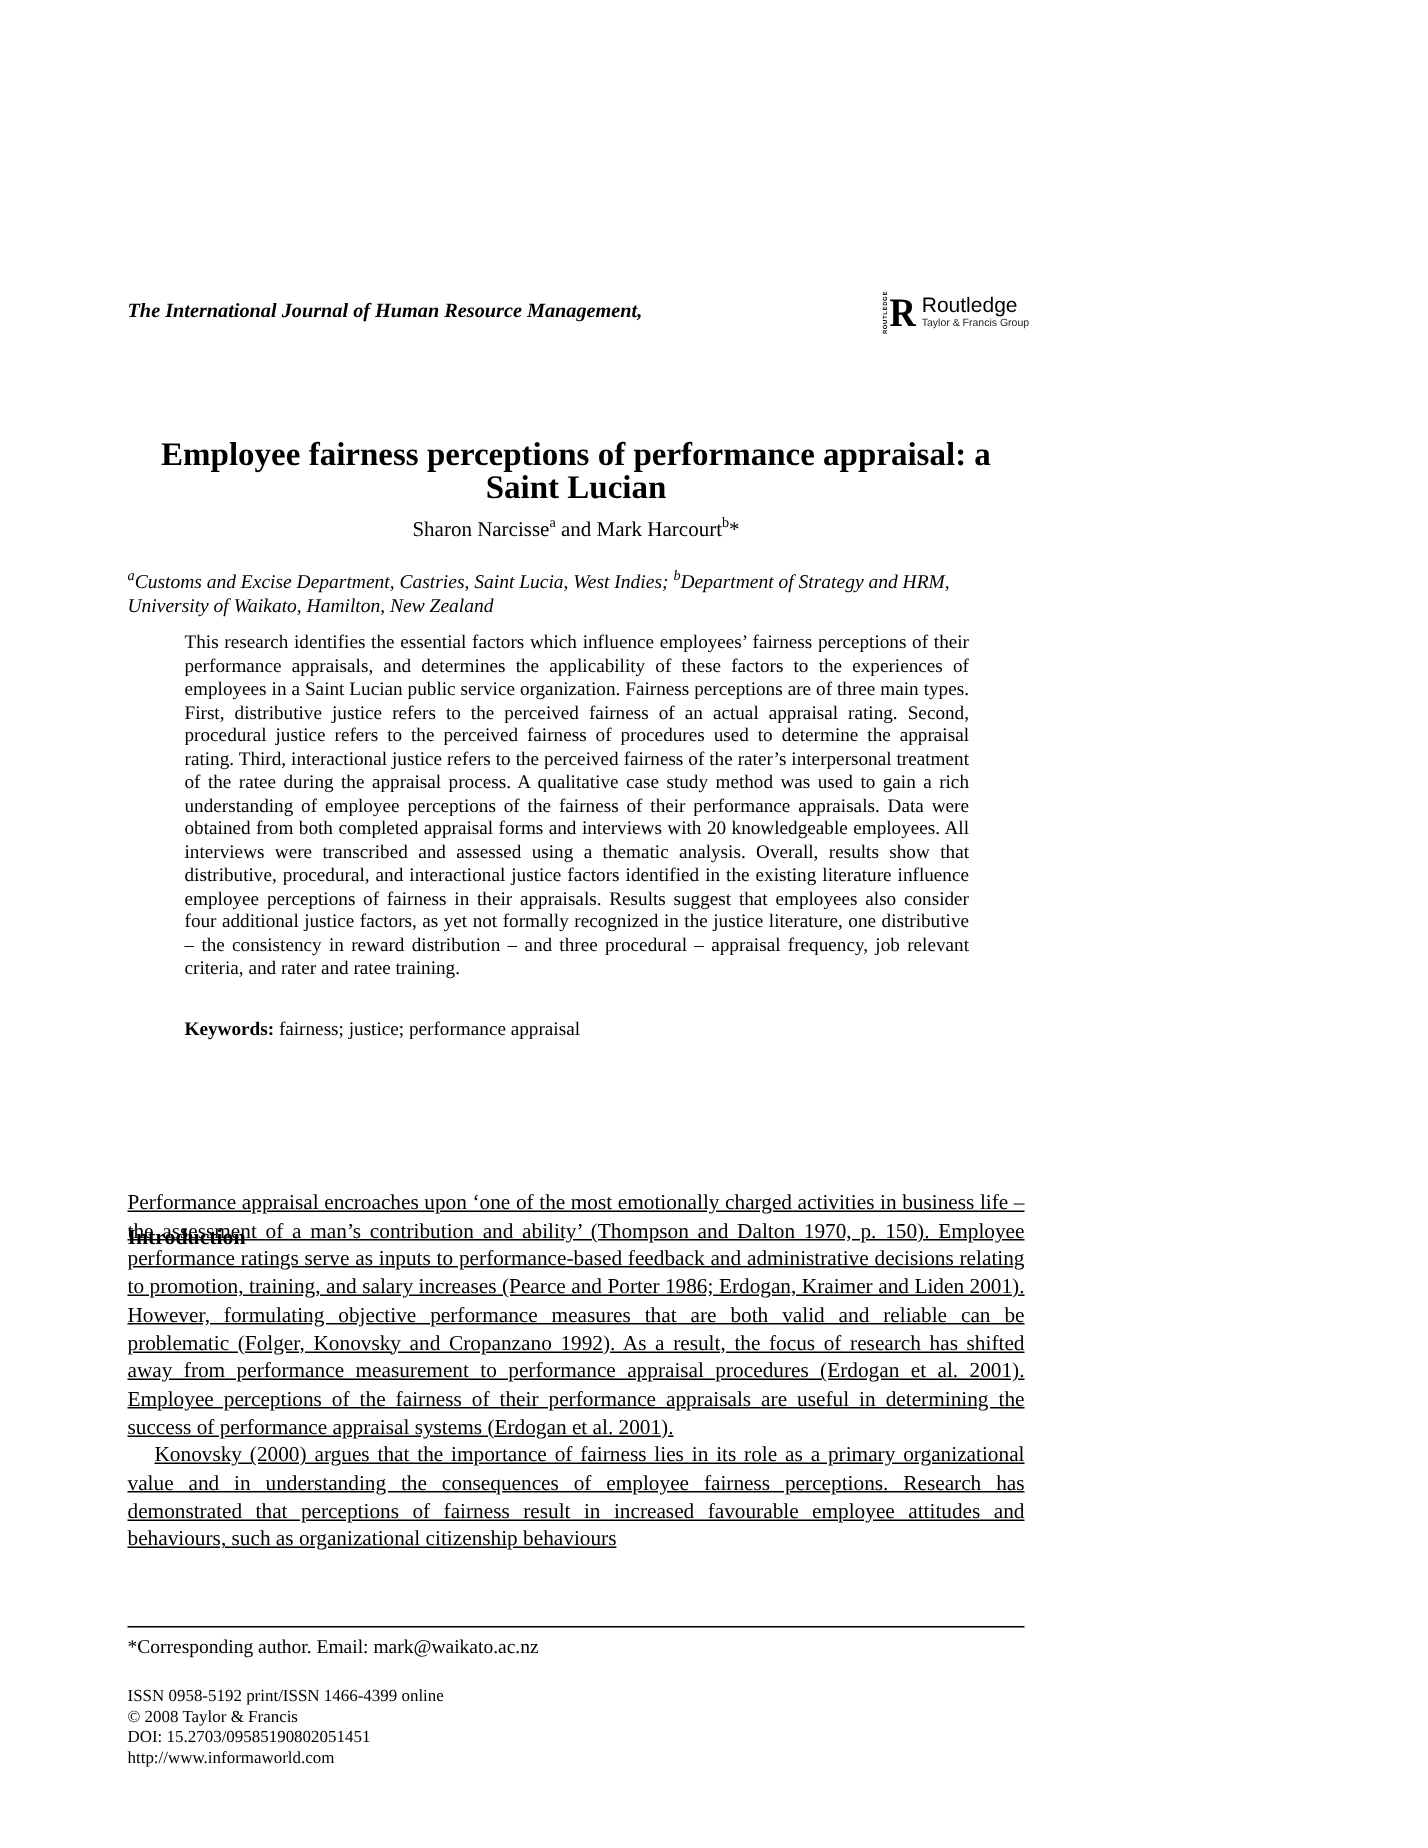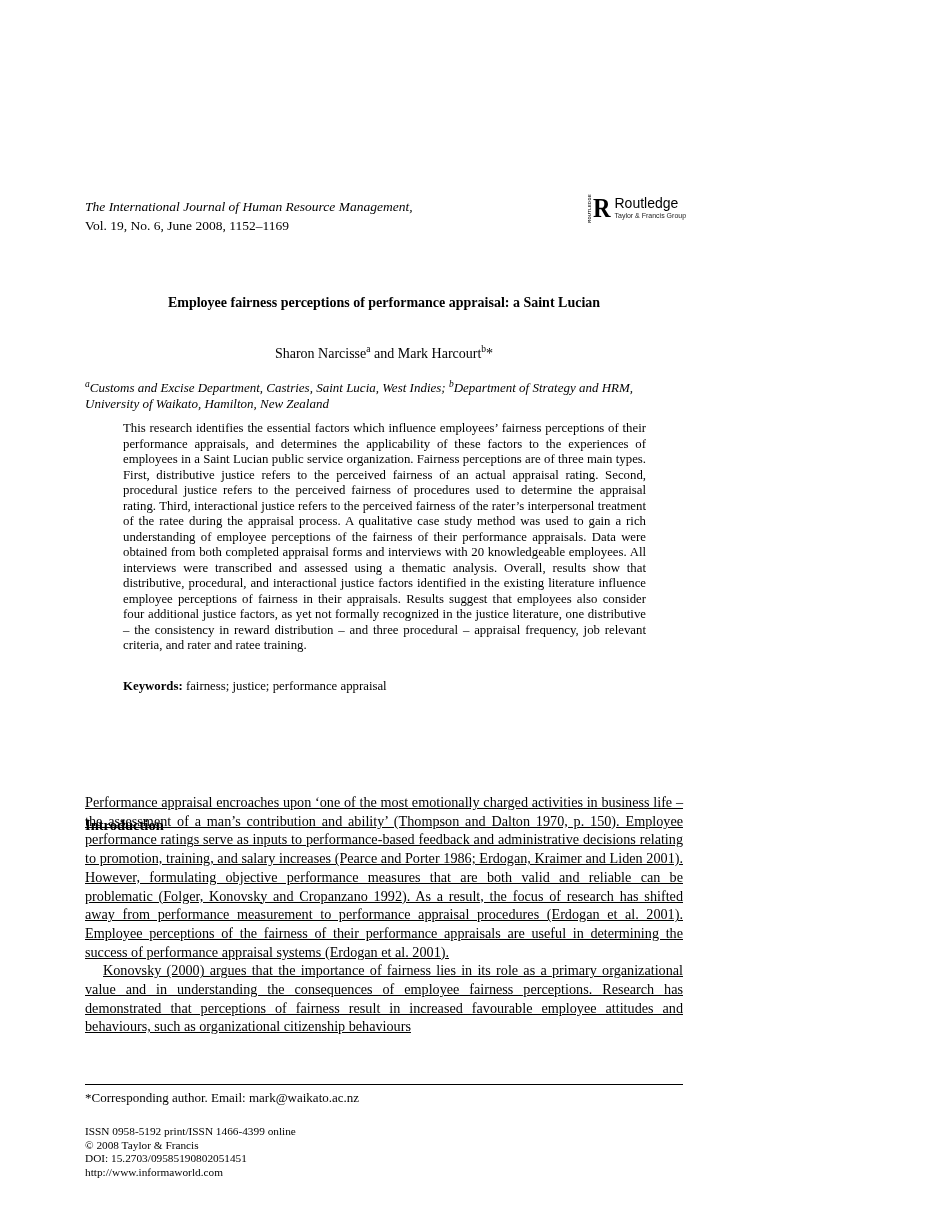--- a/index.html
+++ b/index.html
@@ -7,21 +7,21 @@
     width: 952px; height: 1232px;
     background: #ffffff;
     position: relative;
     font-family: "Liberation Serif", serif;
     color: #000000;
     overflow: hidden;
   }
 
   
   .journal-header { position: absolute; left: 85px; top: 197px; font-size: 13.5px; line-height: 19px; }
-  .journal-name { font-style: italic; }
+  .journal-name { font-style: italic; font-weight: bold; }
 
   
   .logo { position: absolute; left: 588px; top: 194px; display: flex; align-items: center; gap: 3px; }
   .logo-mark { display: flex; align-items: center; }
   .logo-vert {
     writing-mode: vertical-rl; transform: rotate(180deg);
     font-family: "Liberation Sans", sans-serif;
     font-size: 4px; font-weight: bold; letter-spacing: 0.4px; line-height: 1;
   }
   .logo-r {
@@ -29,21 +29,21 @@
     font-size: 27px; font-weight: bold; line-height: 0.9;
     transform: scaleX(0.9);
   }
   .logo-text { display: flex; flex-direction: column; justify-content: center; }
   .logo-name { font-family: "Liberation Sans", sans-serif; font-size: 14px; line-height: 15px; }
   .logo-tagline { font-family: "Liberation Sans", sans-serif; font-size: 7px; line-height: 9px; color: #222; }
 
   
   .article-title {
     position: absolute; left: 85px; top: 292px; width: 598px;
-    text-align: center; font-weight: bold; font-size: 14px; line-height: 22px;
+    text-align: center; font-weight: bold; font-size: 22px; line-height: 22px;
   }
   .authors {
     position: absolute; left: 85px; top: 346px; width: 598px;
     text-align: center; font-size: 14px;
   }
   .authors sup, .affiliations sup { font-size: 9.5px; vertical-align: super; line-height: 0; }
   .affiliations {
     position: absolute; left: 85px; top: 380px; width: 598px;
     text-align: left; font-style: italic; font-size: 13px; line-height: 16px;
   }
@@ -77,21 +77,20 @@
     border: 0; border-top: 1.4px solid #000; margin: 0;
   }
   .footnote { position: absolute; left: 85px; top: 1090px; font-size: 13px; }
   .imprint { position: absolute; left: 85px; top: 1125px; font-size: 11.3px; line-height: 13.5px; }
 </style>
 </head>
 <body>
 
 <div class="journal-header">
   <div class="journal-name">The International Journal of Human Resource Management,</div>
-  <div class="journal-issue">Vol. 19, No. 6, June 2008, 1152–1169</div>
 </div>
 
 <div class="logo">
   <div class="logo-mark">
     <span class="logo-vert">ROUTLEDGE</span>
     <span class="logo-r">R</span>
   </div>
   <div class="logo-text">
     <div class="logo-name">Routledge</div>
     <div class="logo-tagline">Taylor &amp; Francis Group</div>

